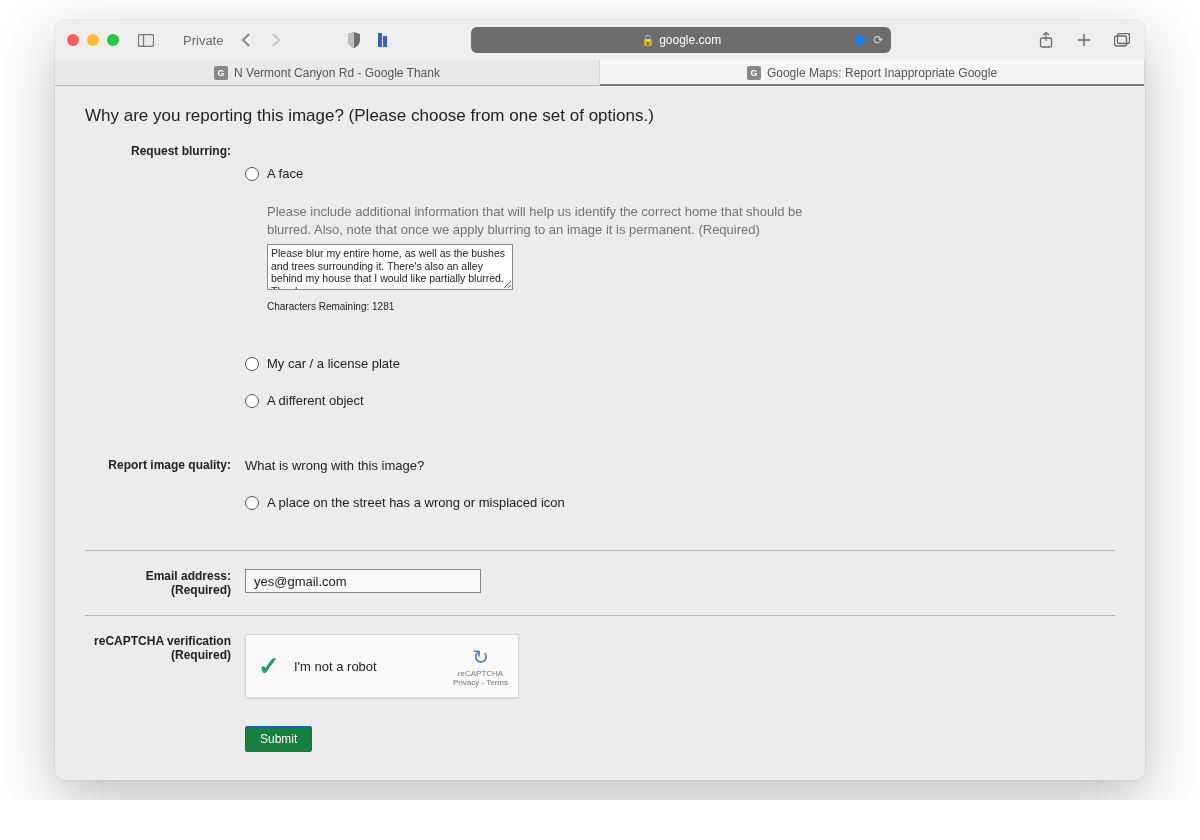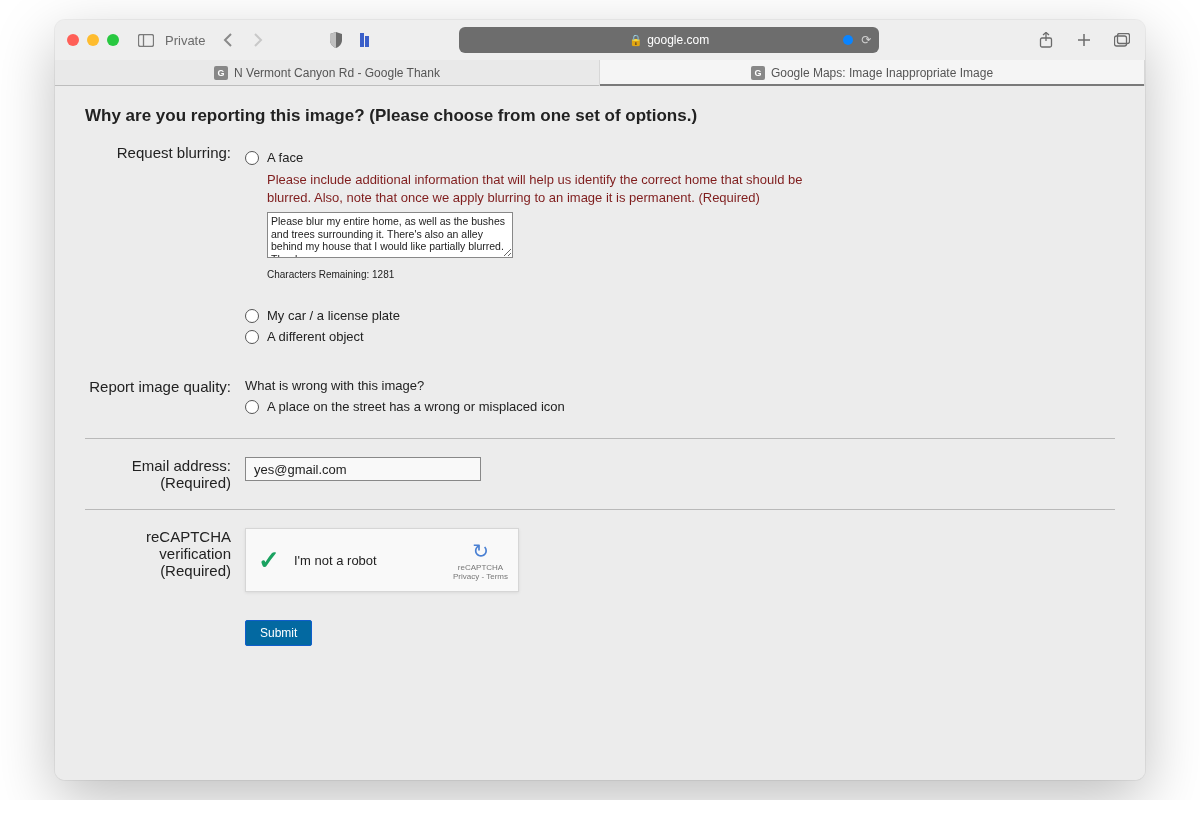--- a/index.html
+++ b/index.html
@@ -31,21 +31,21 @@
     align-items: center;
     padding: 0 12px;
     gap: 8px;
     background: #eeeeee;
   }
   .traffic { display:flex; gap:8px; margin-right:8px; }
   .dot { width:12px; height:12px; border-radius:50%; }
   .dot.r{background:#ff5f57;} .dot.y{background:#febc2e;} .dot.g{background:#28c840;}
   .tb-btn { color:#6b6b6b; display:flex; align-items:center; justify-content:center; width:22px; height:22px; }
   .tb-btn.disabled{ color:#c4c4c4; }
-  .private-label{ color:#6b6b6b; font-size:13px; margin-right:4px;}
+  .private-label{ color:#6b6b6b; font-size:13px; margin-right:4px;margin-left:18px;}
   .spacer-sm{width:40px;}
   .addr {
     flex: 0 0 420px;
     height: 26px;
     background: #6d6d6d;
     border-radius: 6px;
     display:flex; align-items:center; justify-content:center;
     color:#fff; font-size:12px; position:relative;
     margin: 0 auto;
   }
@@ -61,39 +61,39 @@
   .tab.active::after{content:"";position:absolute;bottom:-1px;left:0;right:0;height:2px;background:#7a7a7a;}
   .tab.inactive::after{content:"";position:absolute;bottom:-1px;left:0;right:0;height:1px;background:#bdbdbd;}
   
   .content{
     flex:1;
     background:#ececec;
     padding: 16px 30px 30px 30px;
     overflow:auto;
     color:#222;
   }
-  .title{ font-size:17px; color:#222; margin:4px 0 18px 0; font-weight:700;}
+  .title{ font-size:17px; color:#222; margin:4px 0 18px 0; font-weight:400;}
   .row{ display:flex; margin-bottom:6px;}
   .label-col{
     width:160px; min-width:160px;
     text-align:right;
     padding-right:14px;
-    font-weight:400;
-    font-size:15px;
+    font-weight:700;
+    font-size:12px;
     color:#222;
   }
   .field-col{ flex:1; max-width:580px; font-size:13px; color:#222;}
-  .radio-line{ display:flex; align-items:center; gap:8px; margin:6px 0;}
+  .radio-line{ display:flex; align-items:center; gap:8px; margin:22px 0;}
   .radio{
     width:14px;height:14px;border:1.5px solid #555;border-radius:50%;
     display:inline-flex;align-items:center;justify-content:center;flex-shrink:0;
     cursor:pointer; background:#fff;
   }
   .radio.sel::after{content:"";width:7px;height:7px;border-radius:50%;background:#222;}
-  .sub{ margin-left:22px; color:#7f1d1d; line-height:1.35;}
+  .sub{ margin-left:22px; color:#737373; line-height:1.35;}
   textarea.blurtext{
     margin-left:22px; margin-top:6px;
     width:246px; height:46px; resize:both;
     font-size:10.5px; font-family:inherit;
     border:1px solid #888; background:#fff;
     padding:2px 3px; line-height:1.2; color:#222;
   }
   .chars{ margin-left:22px; margin-top:8px; font-size:10px;}
   input.email{
     width:236px; height:24px;
@@ -105,21 +105,21 @@
     width:274px;height:64px;border:1px solid #d6d6d6;background:#f9f9f9;
     display:flex;align-items:center;padding:0 10px;gap:12px;
     box-shadow:0 1px 3px rgba(0,0,0,0.08);
   }
   .check{ color:#1aa260; font-size:26px; font-weight:bold; width:26px; text-align:center;}
   .rc-text{ font-size:13px; color:#222;}
   .rc-logo{ margin-left:auto; text-align:center; font-size:8px; color:#777; line-height:1.2;}
   .rc-logo .icon{ font-size:20px; color:#4a80d3; display:block;}
   .submit{
     margin-top:28px;
-    background:#0369a1; color:#fff; border:1px solid #0f5ecb;
+    background:#15803d; color:#fff; border:1px solid #0f5ecb;
     padding:5px 14px; font-size:12px; border-radius:2px; cursor:pointer;
   }
   .gap{height:22px;}
   svg{display:block;}
 </style>
 </head>
 <body>
 
 <div class="window">
 
@@ -188,21 +188,21 @@
     </div>
   </div>
 
   <div class="tabstrip">
     <div class="tab inactive">
       <span class="favicon">G</span>
       <span>N Vermont Canyon Rd - Google Thank</span>
     </div>
     <div class="tab active">
       <span class="favicon">G</span>
-      <span>Google Maps: Image Inappropriate Image</span>
+      <span>Google Maps: Report Inappropriate Google</span>
     </div>
   </div>
 
   <div class="content">
     <div class="title">Why are you reporting this image?  (Please choose from one set of options.)</div>
 
     <div class="row">
       <div class="label-col">Request blurring:</div>
       <div class="field-col">
 

